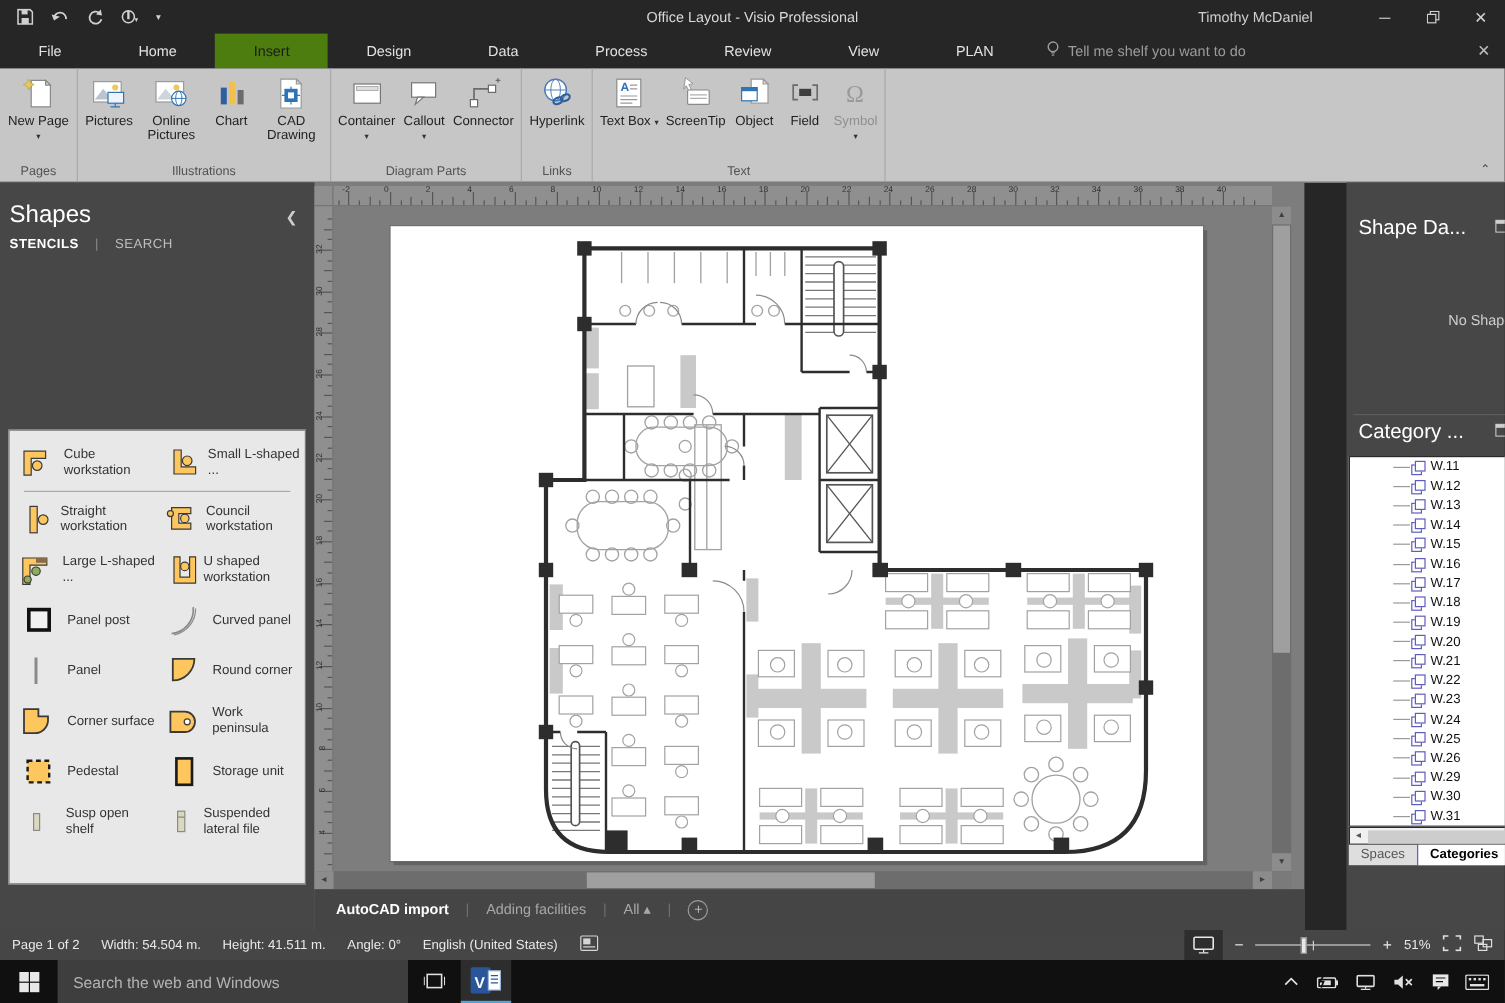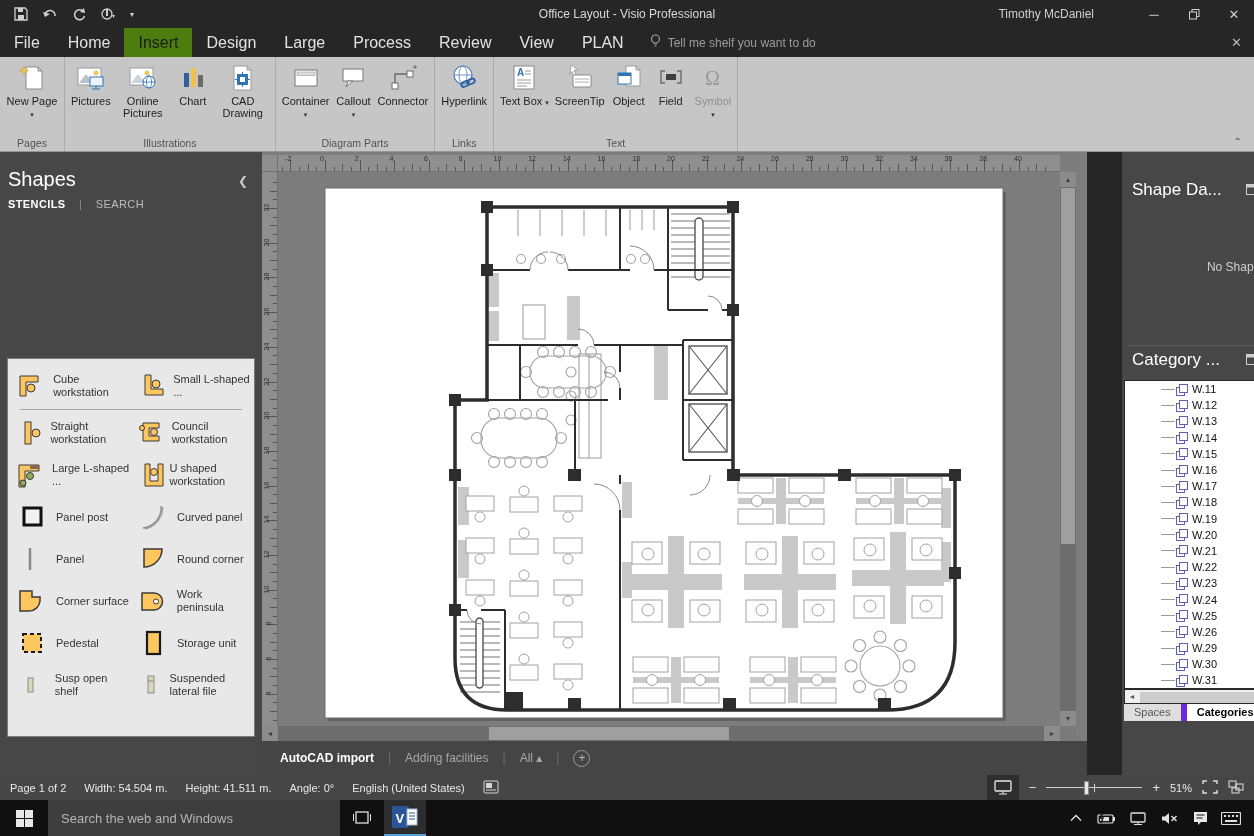--- a/index.html
+++ b/index.html
@@ -10,21 +10,21 @@
   .titlebar { position:absolute; left:0; top:0; width:1254px; height:28px; background:#262626; color:#d6d6d6; }
   .qat { position:absolute; left:14px; top:0; height:28px; display:flex; align-items:center; gap:14px; }
   .qat svg { display:block; }
   .win-title { position:absolute; left:0; right:0; top:0; height:28px; text-align:center; line-height:28px; font-size:12px; color:#d9d9d9; }
   .user-name { position:absolute; right:160px; top:0; height:28px; line-height:28px; font-size:12px; color:#cfcfcf; }
   .win-controls { position:absolute; right:0; top:0; height:28px; display:flex; }
   .win-controls .wc { width:40px; height:28px; display:flex; align-items:center; justify-content:center; color:#d0d0d0; font-size:13px; }
 
   
   .tabrow { position:absolute; left:0; top:28px; width:1254px; height:29px; background:#262626; display:flex; align-items:stretch; }
-  .rtab { padding:0 14px; display:flex; align-items:center; color:#e2e2e2; font-size:16px; }
+  .rtab { padding:0 32px; display:flex; align-items:center; color:#e2e2e2; font-size:12px; }
   .rtab.active { background:#4d7c0f; color:#1c1c1c; }
   .tellme { display:flex; align-items:center; gap:7px; color:#9c9c9c; padding-left:12px; font-size:12px; }
   .tabrow-close { position:absolute; right:12px; top:0; height:29px; display:flex; align-items:center; color:#bcbcbc; font-size:13px; }
 
   
   .ribbon { position:absolute; left:0; top:57px; width:1254px; height:95px; background:#c6c6c6; border-bottom:1px solid #969696; display:flex; }
   .rgroup { display:flex; flex-direction:column; border-right:1px solid #aaaaaa; padding:2px 3px 0 3px; }
   .rbuttons { flex:1; display:flex; align-items:flex-start; }
   .rbtn { min-width:42px; padding:2px 3px; display:flex; flex-direction:column; align-items:center; }
   .ricon { height:34px; display:flex; align-items:center; justify-content:center; }
@@ -92,21 +92,21 @@
   .cat-ico { position:relative; width:12px; height:11px; margin:0 4px 0 1px; }
   .cat-ico::before { content:""; position:absolute; left:0; top:3px; width:7px; height:7px; border:1px solid #5d5dc0; background:#fff; }
   .cat-ico::after { content:""; position:absolute; left:3px; top:0; width:7px; height:7px; border:1px solid #5d5dc0; background:#fff; }
   .cat-vscroll { position:absolute; left:154px; top:228px; width:13px; height:309px; background:#f0f0f0; border:1px solid #2a2a2a; border-left:none; }
   .cat-vscroll .arr { position:absolute; left:0; width:11px; text-align:center; font-size:6px; color:#555; }
   .cat-vthumb { position:absolute; left:1px; top:130px; width:10px; height:120px; background:#cdcdcd; }
   .cat-hscroll { position:absolute; left:2px; top:537px; width:165px; height:15px; background:#f0f0f0; border:1px solid #2a2a2a; display:flex; align-items:center; }
   .cat-hscroll .arr { width:14px; text-align:center; font-size:7px; color:#555; }
   .cat-hthumb { position:absolute; left:15px; top:2px; width:118px; height:11px; background:#cdcdcd; }
   .cat-tabs { position:absolute; left:2px; top:552px; width:165px; height:17px; background:#dedede; display:flex; font-size:11px; }
-  .cat-tab { padding:0 10px; line-height:17px; color:#555; border-right:6px solid #6d28d9; }
+  .cat-tab { padding:0 10px; line-height:17px; color:#555; border-right:1px solid #6d28d9; }
   .cat-tab.active { color:#000; font-weight:bold; background:#fff; }
 
   
   .statusbar { position:absolute; left:0; top:775px; width:1254px; height:25px; background:#464646; color:#e8e8e8; display:flex; align-items:center; font-size:11px; }
   .sb-left { display:flex; align-items:center; gap:18px; padding-left:10px; }
   .sb-right { margin-left:auto; display:flex; align-items:center; gap:10px; padding-right:10px; }
   .sb-presbox { width:32px; height:25px; background:#2e2e2e; display:flex; align-items:center; justify-content:center; }
   .zoom-slider { position:relative; width:96px; height:14px; }
   .zs-track { position:absolute; left:0; right:0; top:6.5px; height:1px; background:#cfcfcf; }
   .zs-detent { position:absolute; left:48px; top:3px; width:1px; height:8px; background:#cfcfcf; }
@@ -167,21 +167,21 @@
       </div>
     <div class="wc">✕</div>
   </div>
 </div>
 
 <div class="tabrow">
   <div class="rtab">File</div>
   <div class="rtab">Home</div>
   <div class="rtab active">Insert</div>
   <div class="rtab">Design</div>
-  <div class="rtab">Large</div>
+  <div class="rtab">Data</div>
   <div class="rtab">Process</div>
   <div class="rtab">Review</div>
   <div class="rtab">View</div>
   <div class="rtab">PLAN</div>
   <div class="tellme">
     <span><svg width="11" height="14">
           <circle cx="5.5" cy="5" r="4" fill="none" stroke="#9c9c9c" stroke-width="1.2"></circle>
           <line x1="4" y1="10" x2="7" y2="10" stroke="#9c9c9c"></line>
           <line x1="4.5" y1="12" x2="6.5" y2="12" stroke="#9c9c9c"></line>
         </svg></span>

